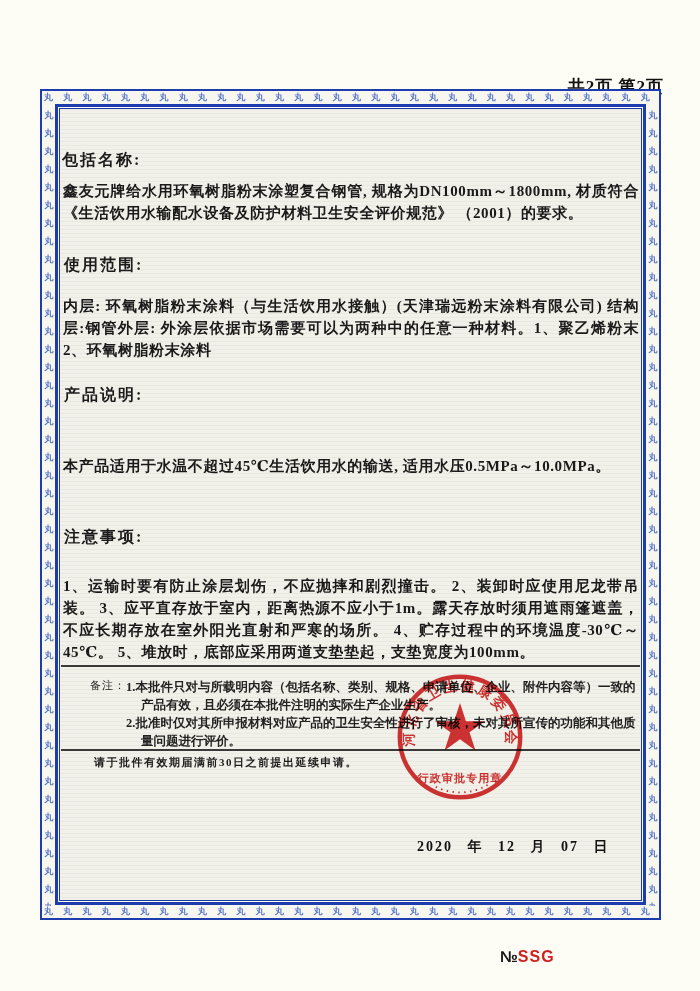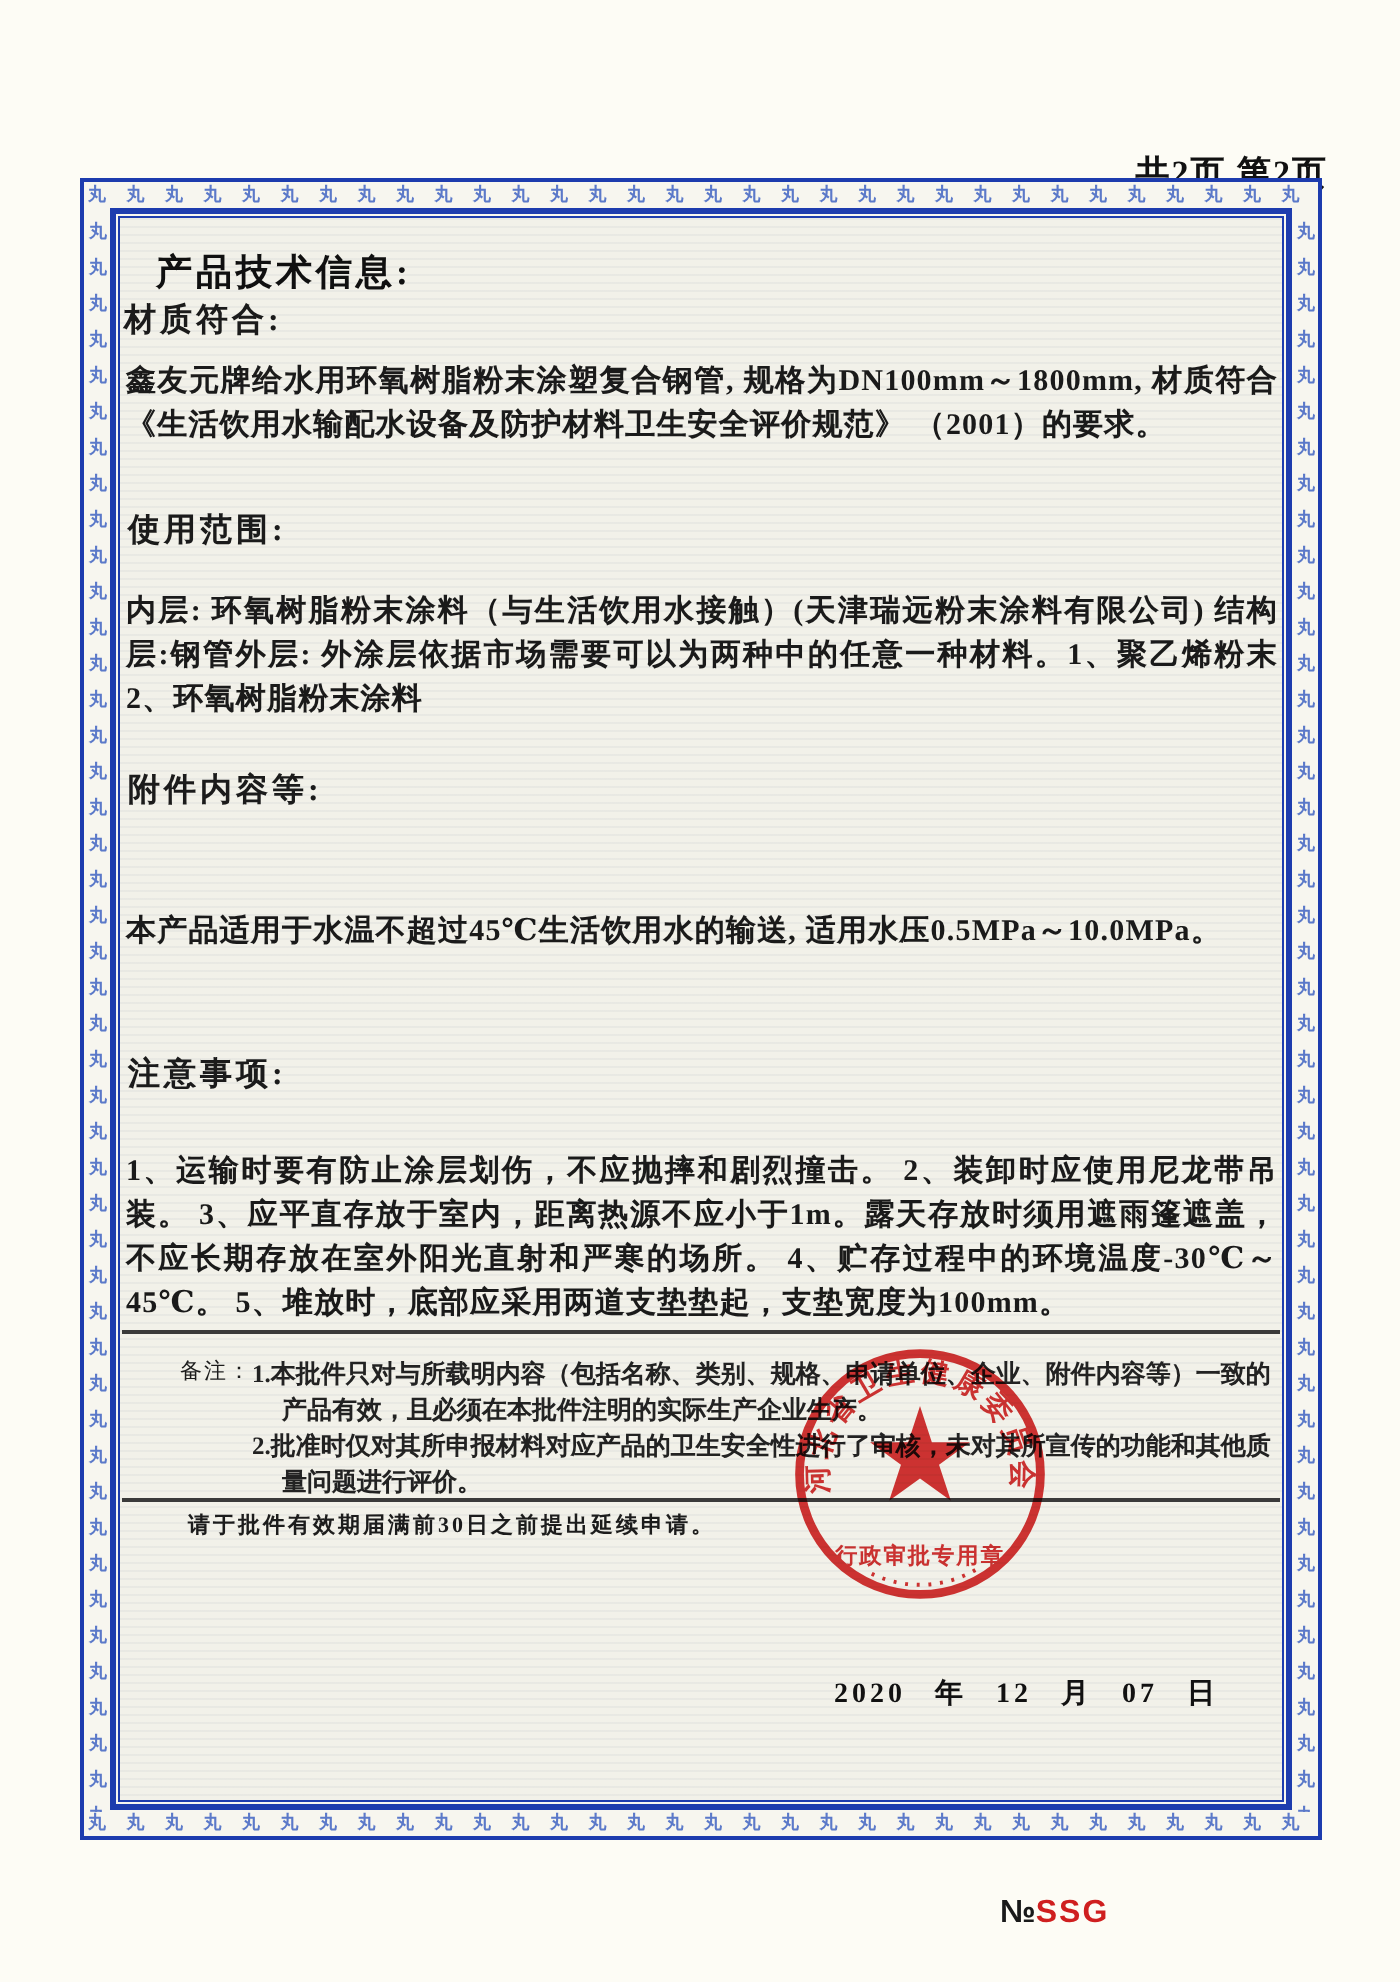--- a/index.html
+++ b/index.html
@@ -85,29 +85,28 @@
 
 <div class="frame">
   <div class="pat pat-top">丸 丸 丸 丸 丸 丸 丸 丸 丸 丸 丸 丸 丸 丸 丸 丸 丸 丸 丸 丸 丸 丸 丸 丸 丸 丸 丸 丸 丸 丸 丸 丸 丸 丸 丸 丸 丸 丸 丸 丸 丸 丸 丸 丸 丸 丸 丸 丸 丸 丸 丸 丸 丸 丸 丸 丸 丸 丸 丸 丸 丸 丸 丸 丸 丸 丸 丸 丸 丸 丸 丸 丸 丸 丸 丸 丸 丸 丸 丸 丸 丸 丸 丸 丸 丸 丸 丸 丸 丸 丸</div>
   <div class="pat pat-bottom">丸 丸 丸 丸 丸 丸 丸 丸 丸 丸 丸 丸 丸 丸 丸 丸 丸 丸 丸 丸 丸 丸 丸 丸 丸 丸 丸 丸 丸 丸 丸 丸 丸 丸 丸 丸 丸 丸 丸 丸 丸 丸 丸 丸 丸 丸 丸 丸 丸 丸 丸 丸 丸 丸 丸 丸 丸 丸 丸 丸 丸 丸 丸 丸 丸 丸 丸 丸 丸 丸 丸 丸 丸 丸 丸 丸 丸 丸 丸 丸 丸 丸 丸 丸 丸 丸 丸 丸 丸 丸</div>
   <div class="pat pat-left">丸 丸 丸 丸 丸 丸 丸 丸 丸 丸 丸 丸 丸 丸 丸 丸 丸 丸 丸 丸 丸 丸 丸 丸 丸 丸 丸 丸 丸 丸 丸 丸 丸 丸 丸 丸 丸 丸 丸 丸 丸 丸 丸 丸 丸 丸 丸 丸 丸 丸 丸 丸 丸 丸 丸 丸 丸 丸 丸 丸 丸 丸 丸 丸 丸 丸 丸 丸 丸 丸 丸 丸 丸 丸 丸 丸 丸 丸 丸 丸 丸 丸 丸 丸 丸 丸 丸 丸 丸 丸</div>
   <div class="pat pat-right">丸 丸 丸 丸 丸 丸 丸 丸 丸 丸 丸 丸 丸 丸 丸 丸 丸 丸 丸 丸 丸 丸 丸 丸 丸 丸 丸 丸 丸 丸 丸 丸 丸 丸 丸 丸 丸 丸 丸 丸 丸 丸 丸 丸 丸 丸 丸 丸 丸 丸 丸 丸 丸 丸 丸 丸 丸 丸 丸 丸 丸 丸 丸 丸 丸 丸 丸 丸 丸 丸 丸 丸 丸 丸 丸 丸 丸 丸 丸 丸 丸 丸 丸 丸 丸 丸 丸 丸 丸 丸</div>
 
   <div class="inner1">
     <div class="inner2">
       <div class="content">
-        <div class="doc-title">产品技术信息:</div>
 
-        <div class="sec-label lbl-desc">材质符合:</div>
+        <div class="sec-label lbl-desc">包括名称:</div>
         <div class="para p-desc">鑫友元牌给水用环氧树脂粉末涂塑复合钢管, 规格为DN100mm～1800mm, 材质符合《生活饮用水输配水设备及防护材料卫生安全评价规范》 （2001）的要求。</div>
 
         <div class="sec-label lbl-ingr">使用范围:</div>
         <div class="para p-ingr">内层: 环氧树脂粉末涂料（与生活饮用水接触）(天津瑞远粉末涂料有限公司)  结构层:钢管外层: 外涂层依据市场需要可以为两种中的任意一种材料。1、聚乙烯粉末2、环氧树脂粉末涂料</div>
 
-        <div class="sec-label lbl-scope">附件内容等:</div>
+        <div class="sec-label lbl-scope">产品说明:</div>
         <div class="para p-scope">本产品适用于水温不超过45℃生活饮用水的输送, 适用水压0.5MPa～10.0MPa。</div>
 
         <div class="sec-label lbl-notes">注意事项:</div>
         <div class="para p-notes">1、运输时要有防止涂层划伤，不应抛摔和剧烈撞击。 2、装卸时应使用尼龙带吊装。 3、应平直存放于室内，距离热源不应小于1m。露天存放时须用遮雨篷遮盖，不应长期存放在室外阳光直射和严寒的场所。 4、贮存过程中的环境温度-30℃～45℃。 5、堆放时，底部应采用两道支垫垫起，支垫宽度为100mm。</div>
 
         <div class="rule rule1"></div>
 
         <div class="remark">
           <span class="remark-label">备注：</span>
           <span class="remark-items">

